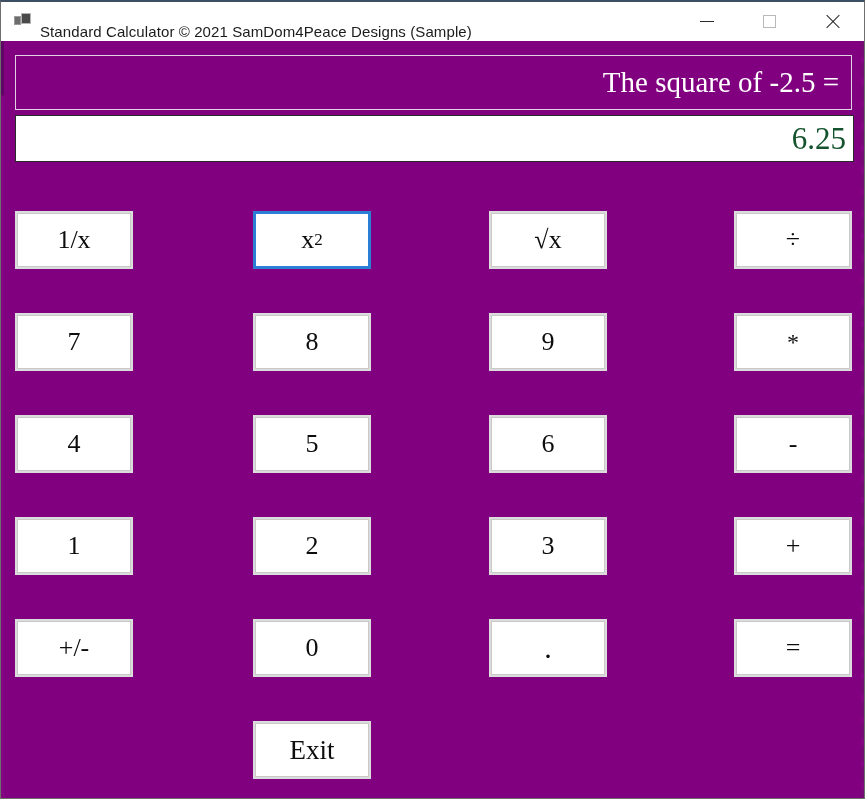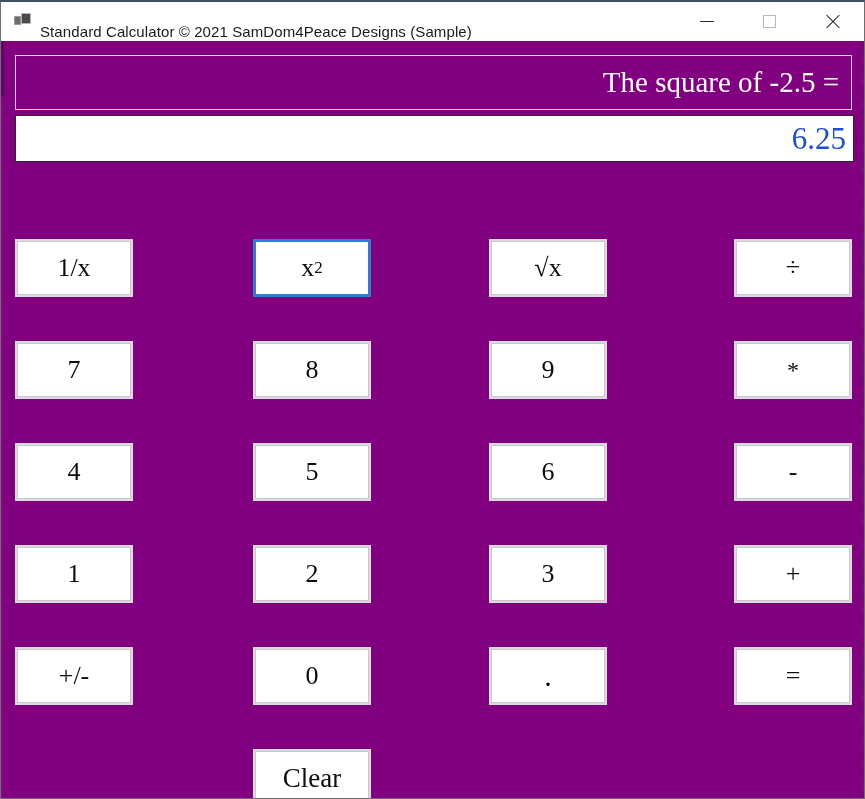--- a/index.html
+++ b/index.html
@@ -197,21 +197,21 @@
     box-sizing: border-box;
     background: #ffffff;
     border: 1px solid #2a2a2a;
     display: flex;
     align-items: center;
     justify-content: flex-end;
   }
   .result-text {
     font-family: "Liberation Serif", serif;
     font-size: 31px;
-    color: #1d4ed8;
+    color: #14532d;
     padding-right: 7px;
     white-space: nowrap;
     line-height: 1;
   }
 
   
   .keypad {
     position: absolute;
     left: 0;
     top: 170px;
@@ -233,21 +233,20 @@
     outline-offset: -3px;
     display: flex;
     align-items: center;
     justify-content: center;
     font-family: "Liberation Serif", serif;
     font-size: 26px;
     color: #0d0d0d;
     cursor: default;
     padding: 0;
     line-height: 1;
-    margin-top: 28px;
   }
   .btn.c0 { left: 14px; }
   .btn.c1 { left: 252px; }
   .btn.c2 { left: 488px; }
   .btn.c3 { left: 733px; }
 
   .btn.focused {
     border: 3px solid #2a7fd4;
     outline: none;
   }
@@ -331,18 +330,18 @@
       </div>
 
       <div class="key-row">
         <button class="btn c0">+/-</button>
         <button class="btn c1">0</button>
         <button class="btn c2 op-dot">.</button>
         <button class="btn c3">=</button>
       </div>
 
       <div class="key-row">
-        <button class="btn c1 word">Clear</button>
+        <button class="btn c1 word">Exit</button>
       </div>
 
     </div>
   </div>
 </div>
 
 </body></html>

